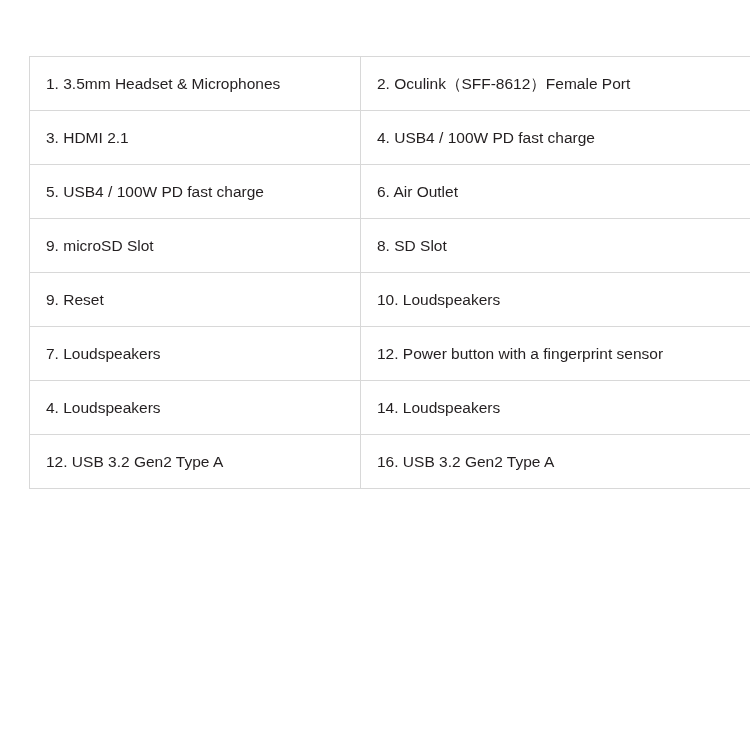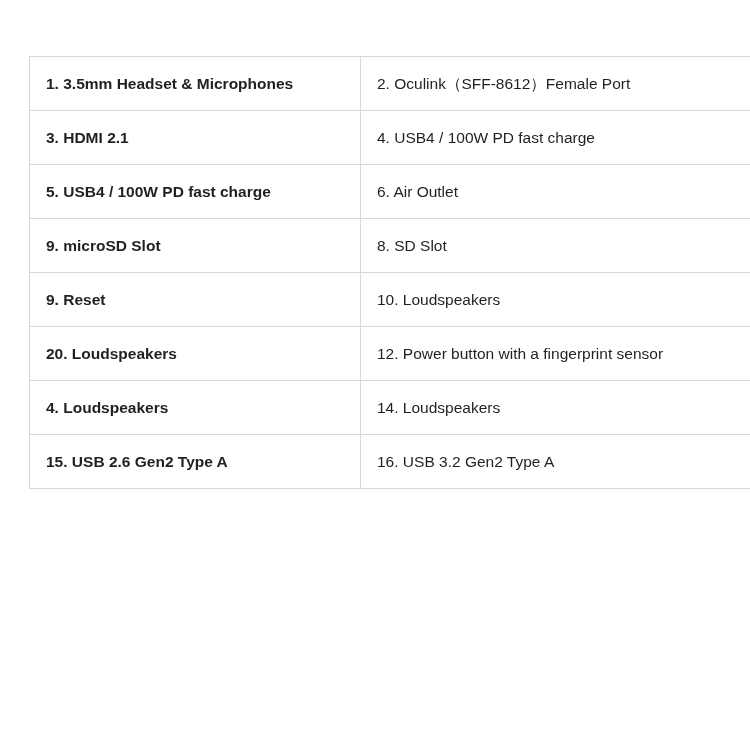--- a/index.html
+++ b/index.html
@@ -33,21 +33,20 @@
     padding: 0 0 0 16px;
     font-size: 15.5px;
     color: #231f20;
     vertical-align: middle;
     line-height: 1.25;
     white-space: nowrap;
     overflow: hidden;
   }
   .spec-table td.col-left {
     width: 314px;
-    font-weight: bold;
   }
   .spec-table td.col-right {
     width: 378px;
   }
 </style>
 </head>
 <body>
 
 <div class="page">
   <table class="spec-table">
@@ -66,26 +65,26 @@
       </tr>
       <tr>
         <td class="col-left">9. microSD Slot</td>
         <td class="col-right">8. SD Slot</td>
       </tr>
       <tr>
         <td class="col-left">9. Reset</td>
         <td class="col-right">10. Loudspeakers</td>
       </tr>
       <tr>
-        <td class="col-left">20. Loudspeakers</td>
+        <td class="col-left">7. Loudspeakers</td>
         <td class="col-right">12. Power button with a fingerprint sensor</td>
       </tr>
       <tr>
         <td class="col-left">4. Loudspeakers</td>
         <td class="col-right">14. Loudspeakers</td>
       </tr>
       <tr>
-        <td class="col-left">15. USB 2.6 Gen2 Type A</td>
+        <td class="col-left">12. USB 3.2 Gen2 Type A</td>
         <td class="col-right">16. USB 3.2 Gen2 Type A</td>
       </tr>
     </tbody>
   </table>
 </div>
 
 </body></html>

